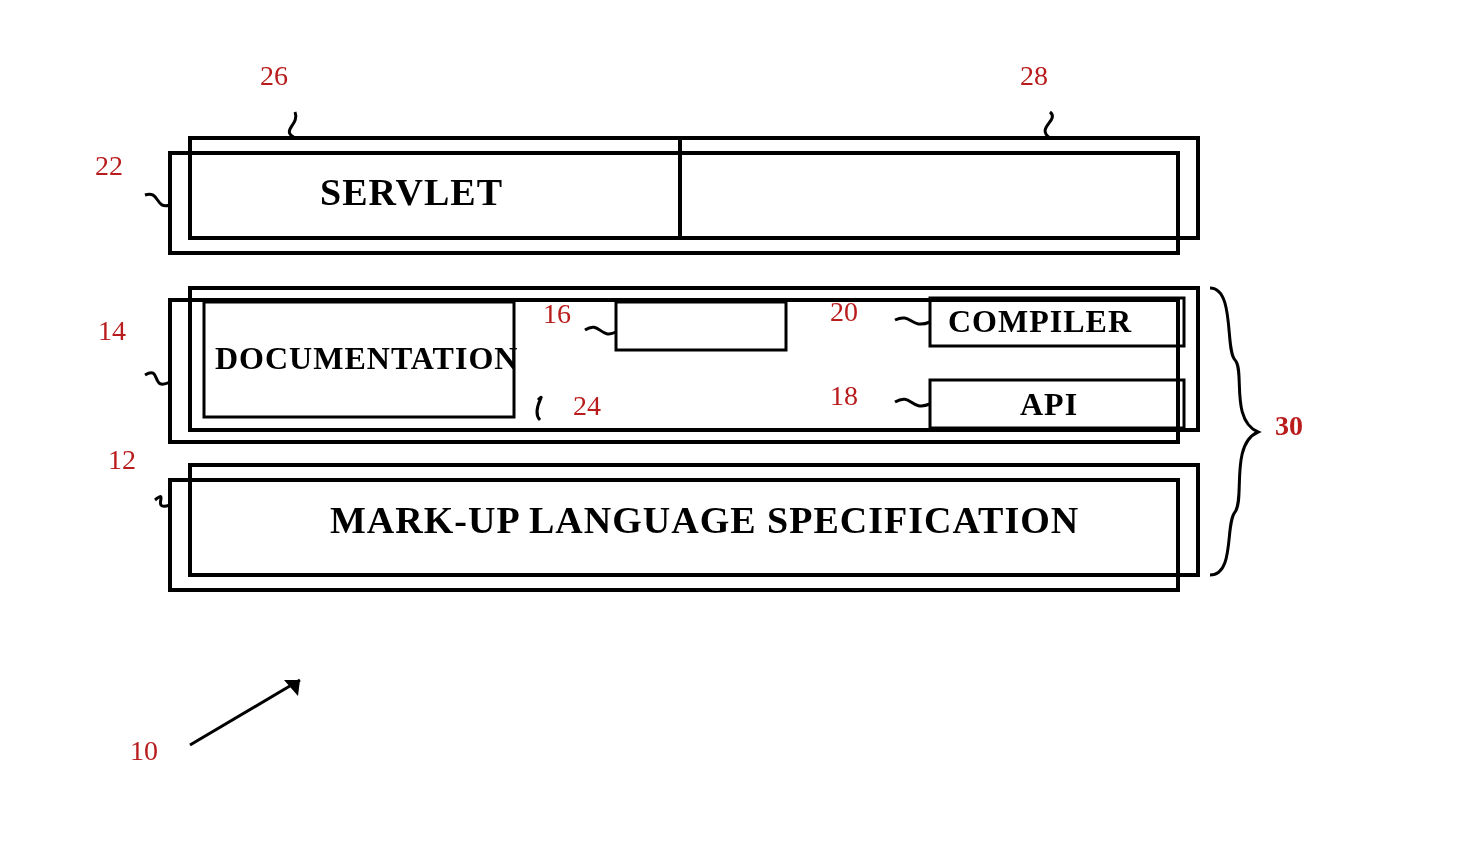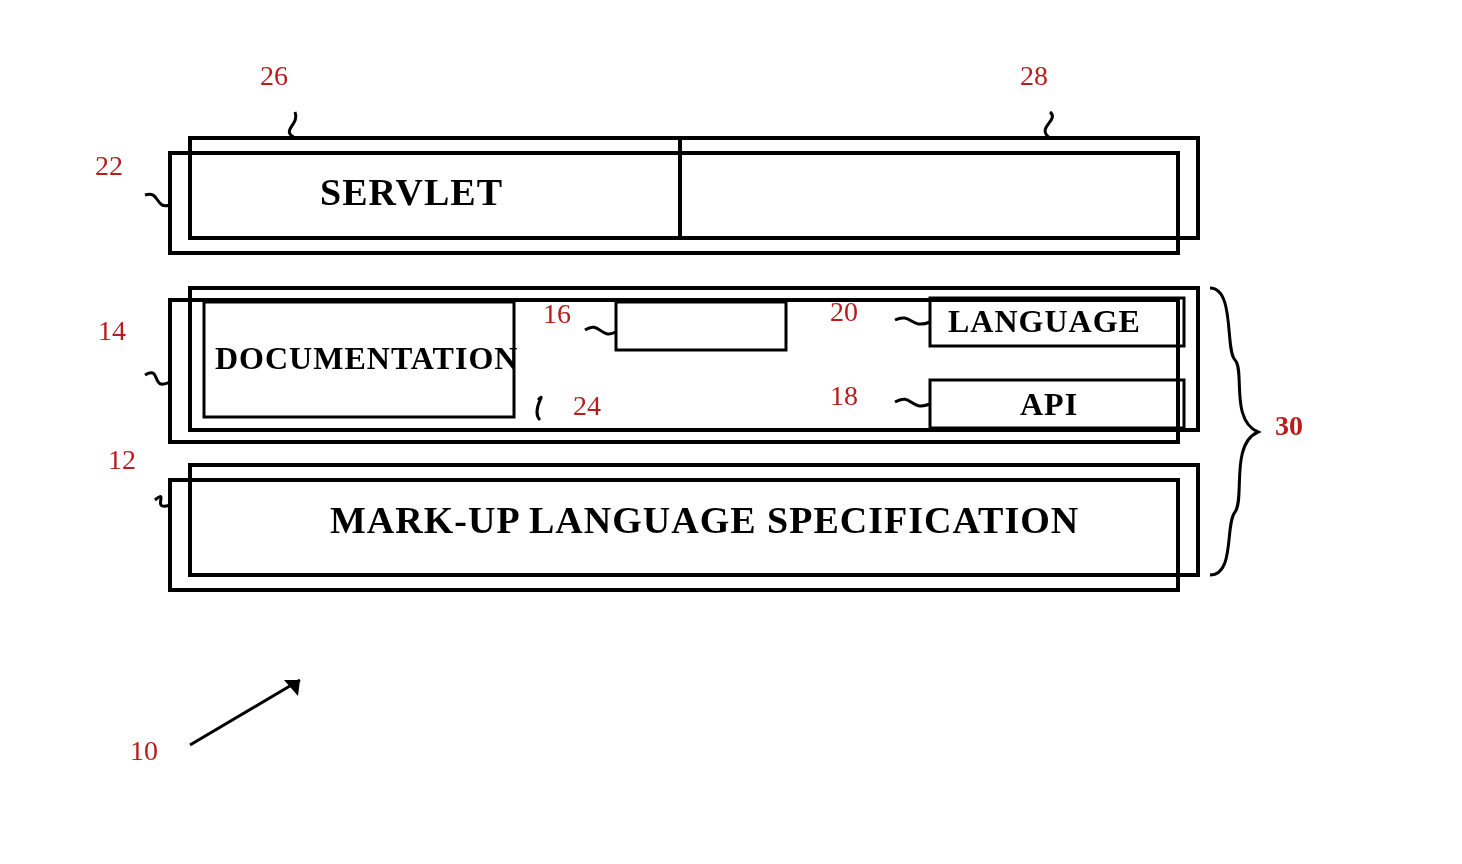--- a/index.html
+++ b/index.html
@@ -109,17 +109,17 @@
   <div class="label" style="left:573px; top:390px;">24</div>
   <div class="label" style="left:830px; top:296px;">20</div>
   <div class="label" style="left:830px; top:380px;">18</div>
   <div class="label" style="left:1275px; top:410px;font-weight:bold;">30</div>
   <div class="label" style="left:130px; top:735px;">10</div>
 
   
   <div class="boxtext" style="left:320px; top:170px;">SERVLET</div>
 
   <div class="boxtext boxtext-small" style="left:215px; top:340px;">DOCUMENTATION</div>
-  <div class="boxtext boxtext-small" style="left:948px; top:303px;">LANGUAGE</div>
+  <div class="boxtext boxtext-small" style="left:948px; top:303px;">COMPILER</div>
   <div class="boxtext boxtext-small" style="left:1020px; top:386px;">API</div>
 
   <div class="boxtext" style="left:330px; top:498px;">MARK-UP LANGUAGE SPECIFICATION</div>
 </div>
 
 </body></html>

